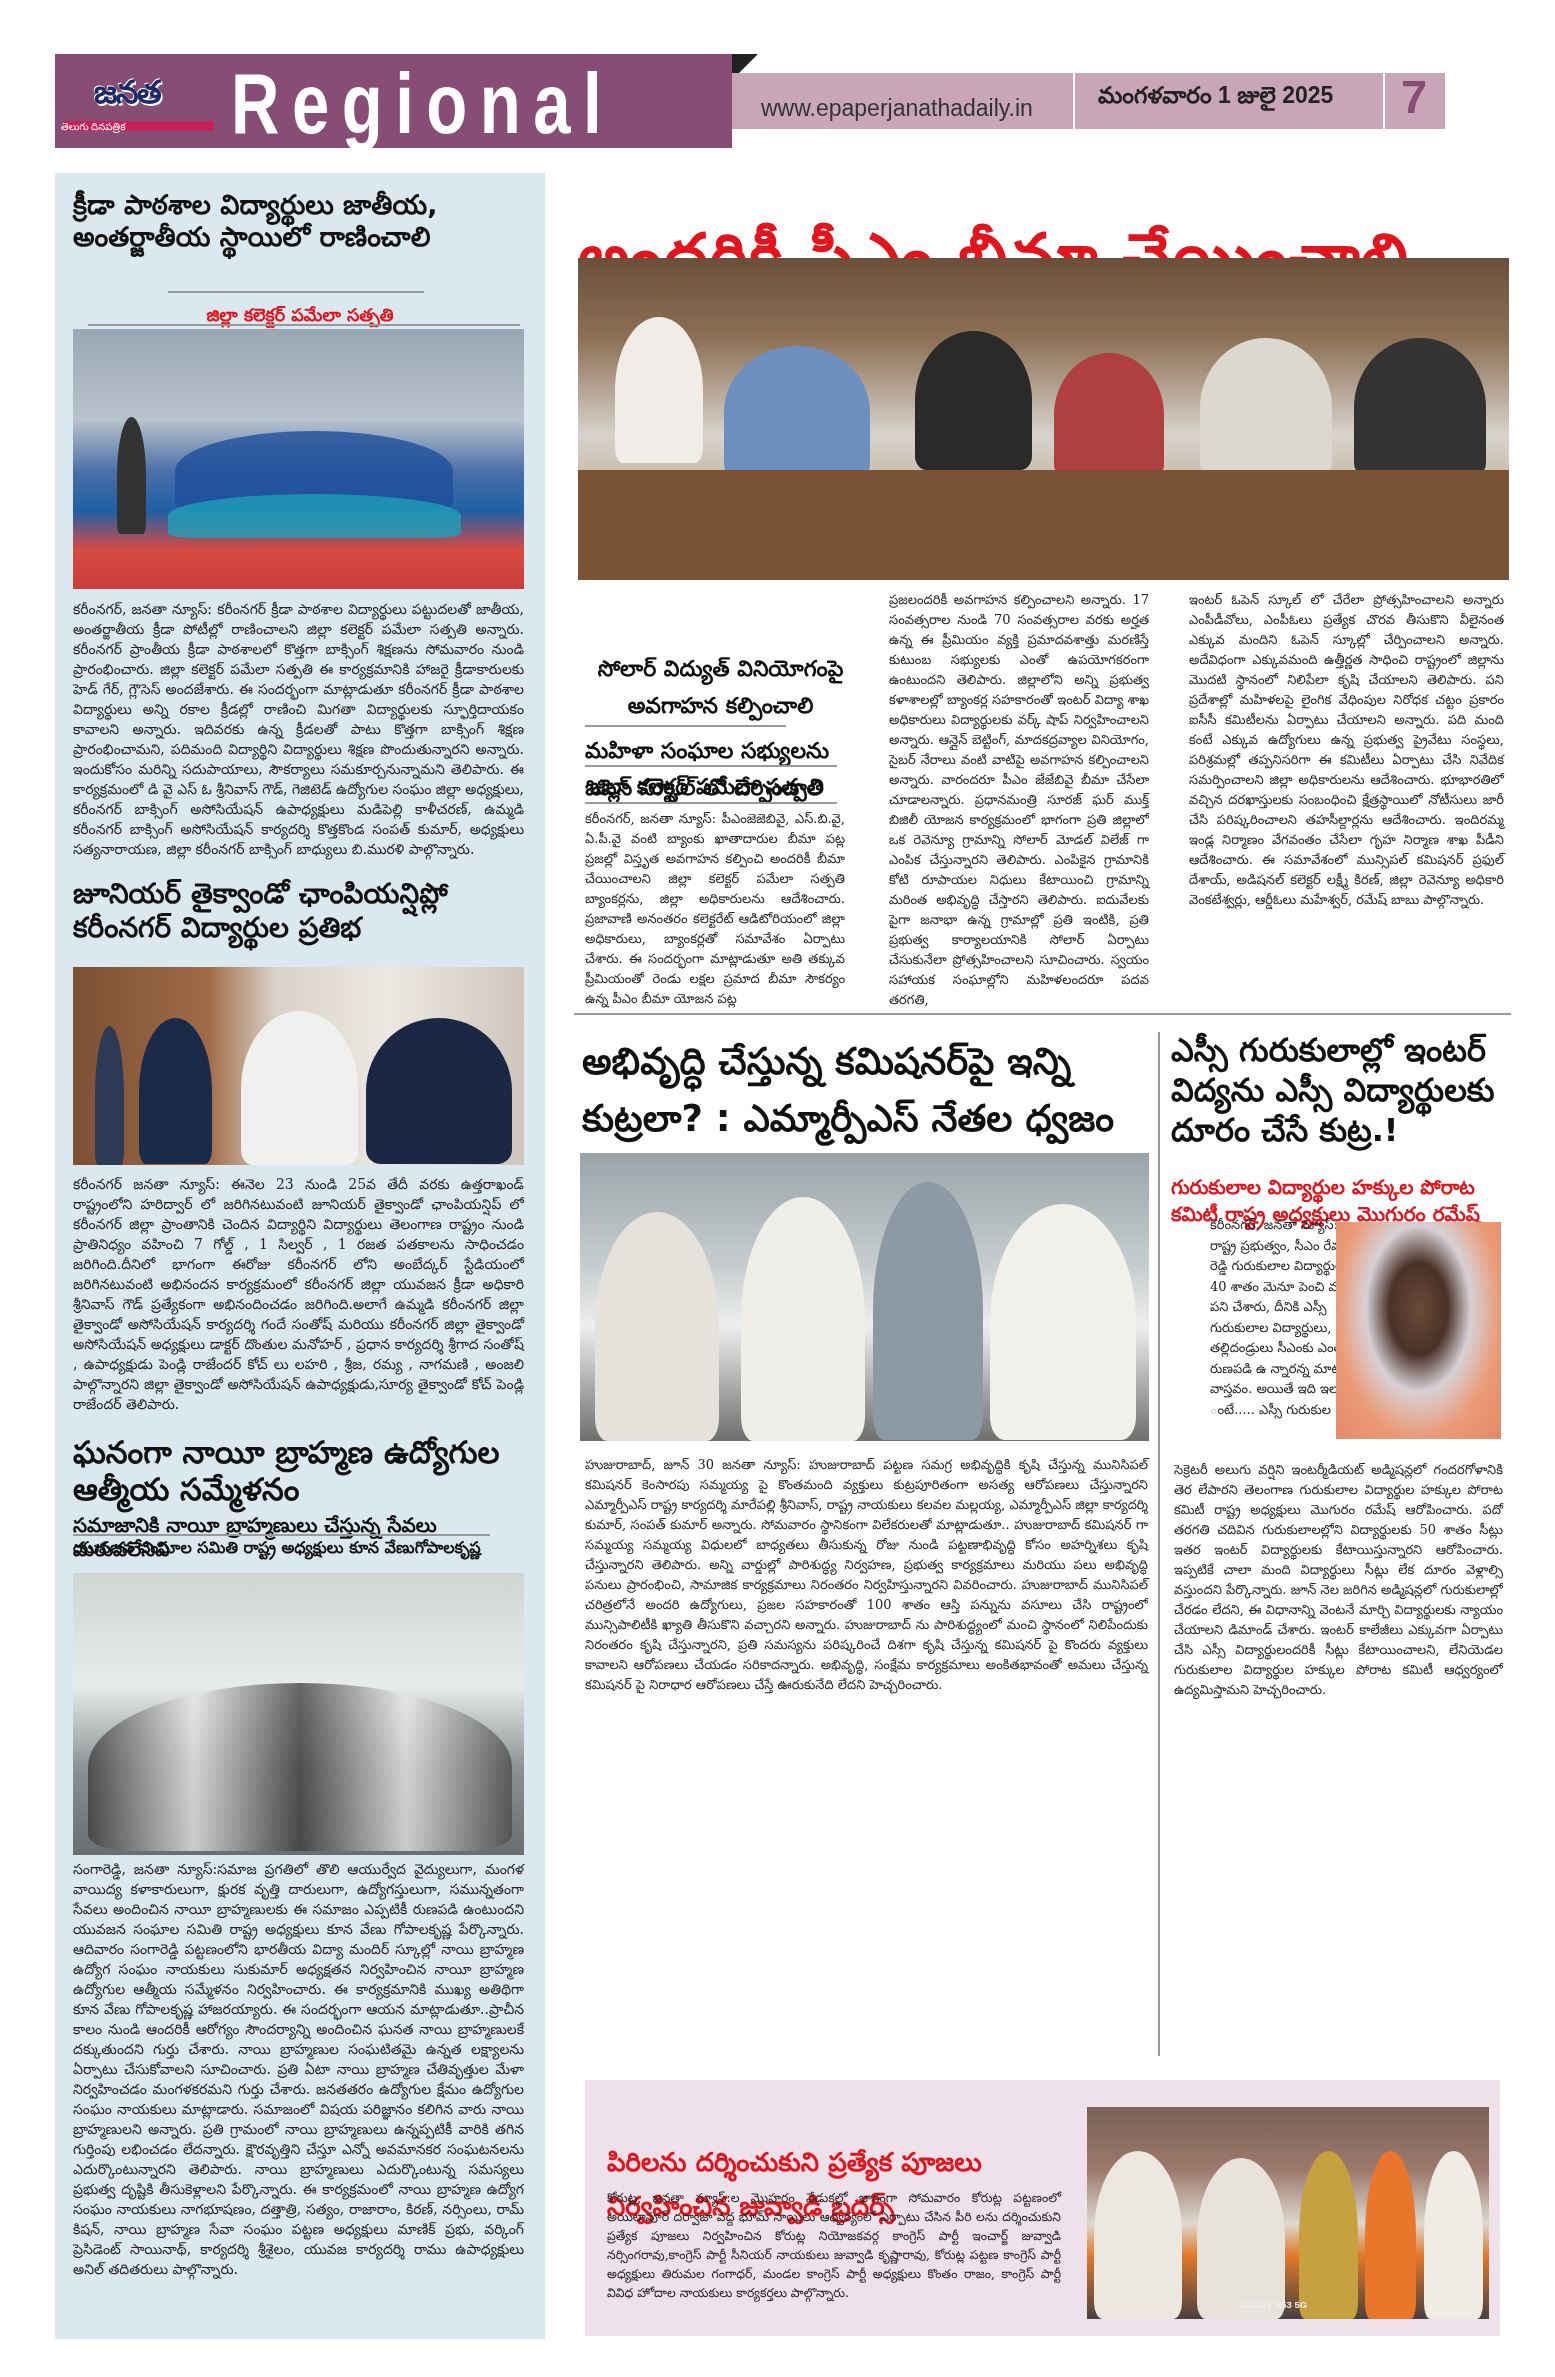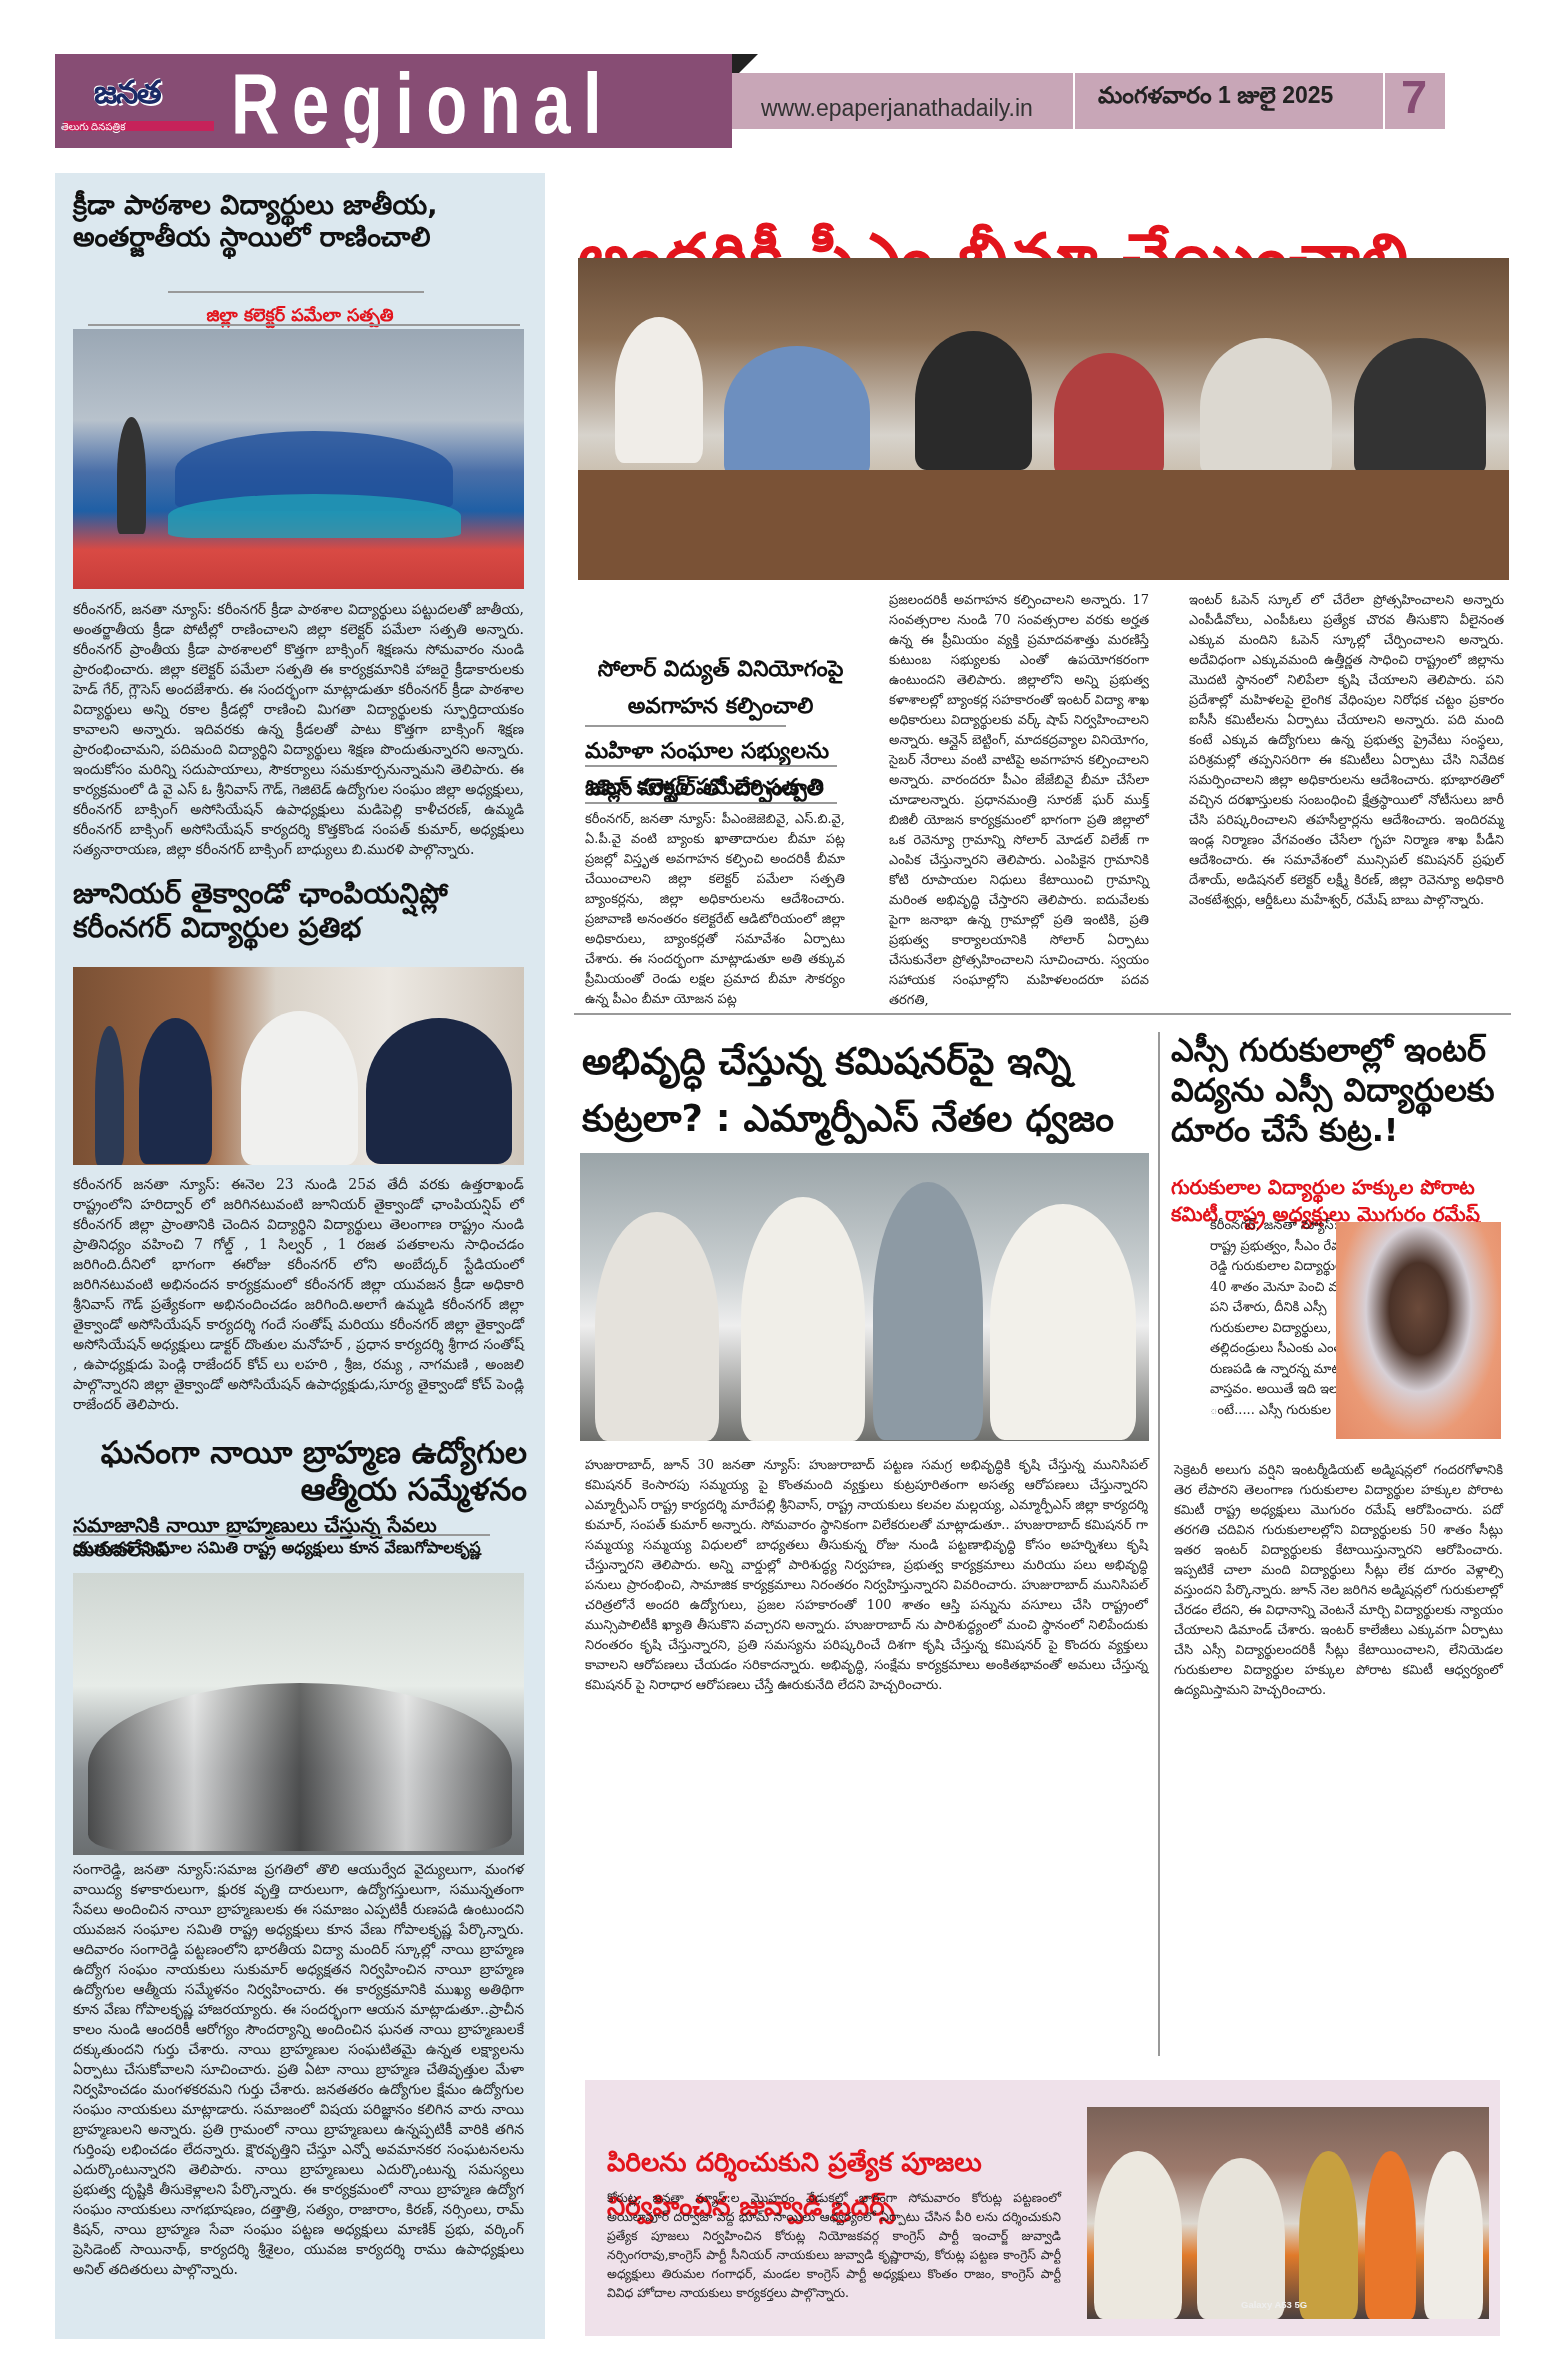--- a/index.html
+++ b/index.html
@@ -68,21 +68,21 @@
 
 <div class="abs hl" style="left:73px;top:877px;width:454px;font-size:28px;">జూనియర్ తైక్వాండో ఛాంపియన్షిప్లో కరీంనగర్ విద్యార్థుల ప్రతిభ</div>
 <div class="abs photo ph-room" style="left:73px;top:967px;width:451px;height:198px;">
   <div class="person" style="left:22px;top:59px;width:29px;height:139px;background:#2c3a55;"></div>
   <div class="person" style="left:66px;top:51px;width:73px;height:146px;background:#1c2a4a;"></div>
   <div class="person" style="left:168px;top:44px;width:117px;height:154px;background:#f0f0ee;"></div>
   <div class="person" style="left:293px;top:51px;width:146px;height:146px;background:#1b2744;"></div>
 </div>
 <div class="abs body" style="left:73px;top:1174px;width:451px;">కరీంనగర్ జనతా న్యూస్: ఈనెల 23 నుండి 25వ తేదీ వరకు ఉత్తరాఖండ్ రాష్ట్రంలోని హరిద్వార్ లో జరిగినటువంటి జూనియర్ తైక్వాండో ఛాంపియన్షిప్ లో కరీంనగర్ జిల్లా ప్రాంతానికి చెందిన విద్యార్థిని విద్యార్థులు తెలంగాణ రాష్ట్రం నుండి ప్రాతినిధ్యం వహించి 7 గోల్డ్ , 1 సిల్వర్ , 1  రజత పతకాలను సాధించడం జరిగింది.దీనిలో భాగంగా ఈరోజు కరీంనగర్ లోని అంబేద్కర్ స్టేడియంలో జరిగినటువంటి అభినందన కార్యక్రమంలో కరీంనగర్ జిల్లా యువజన క్రీడా అధికారి శ్రీనివాస్ గౌడ్ ప్రత్యేకంగా అభినందించడం జరిగింది.అలాగే ఉమ్మడి కరీంనగర్ జిల్లా తైక్వాండో అసోసియేషన్ కార్యదర్శి గందే సంతోష్ మరియు కరీంనగర్ జిల్లా తైక్వాండో అసోసియేషన్ అధ్యక్షులు డాక్టర్ దొంతుల మనోహర్ , ప్రధాన కార్యదర్శి శ్రీగాద సంతోష్ ,  ఉపాధ్యక్షుడు పెండ్లి రాజేందర్ కోచ్ లు లహరి , శ్రీజ, రమ్య , నాగమణి , అంజలి పాల్గొన్నారని జిల్లా తైక్వాండో అసోసియేషన్ ఉపాధ్యక్షుడు,సూర్య తైక్వాండో కోచ్ పెండ్లి రాజేందర్ తెలిపారు.</div>
 
-<div class="abs hl" style="left:73px;top:1434px;width:454px;font-size:31px;text-align:right;">ఘనంగా నాయీ బ్రాహ్మణ ఉద్యోగుల ఆత్మీయ సమ్మేళనం</div>
+<div class="abs hl" style="left:73px;top:1434px;width:454px;font-size:31px;">ఘనంగా నాయీ బ్రాహ్మణ ఉద్యోగుల ఆత్మీయ సమ్మేళనం</div>
 <div class="abs hl" style="left:73px;top:1513px;width:454px;font-size:20px;">సమాజానికి నాయీ బ్రాహ్మణులు చేస్తున్న సేవలు మరువలేనివి</div>
 <div class="abs rule" style="left:73px;top:1534px;width:417px;"></div>
 <div class="abs hl" style="left:73px;top:1538px;width:454px;font-size:16px;">యువజన సంఘాల సమితి రాష్ట్ర అధ్యక్షులు కూన వేణుగోపాలకృష్ణ</div>
 <div class="abs photo ph-class" style="left:73px;top:1573px;width:451px;height:282px;">
   <div class="person" style="left:14.6px;top:110px;width:424px;height:168px;background:linear-gradient(90deg,#3a3a3a,#e8e8e8,#3a3a3a,#e8e8e8,#4a4a4a);opacity:.75;"></div>
 </div>
 <div class="abs body" style="left:73px;top:1859px;width:451px;">సంగారెడ్డి, జనతా న్యూస్:సమాజ ప్రగతిలో తొలి ఆయుర్వేద వైద్యులుగా, మంగళ వాయిద్య కళాకారులుగా, క్షురక వృత్తి దారులుగా, ఉద్యోగస్తులుగా, సమున్నతంగా సేవలు అందించిన నాయీ బ్రాహ్మణులకు ఈ సమాజం ఎప్పటికీ రుణపడి ఉంటుందని యువజన సంఘాల సమితి రాష్ట్ర అధ్యక్షులు కూన వేణు గోపాలకృష్ణ పేర్కొన్నారు. ఆదివారం సంగారెడ్డి పట్టణంలోని భారతీయ విద్యా మందిర్ స్కూల్లో నాయి బ్రాహ్మణ ఉద్యోగ సంఘం నాయకులు సుకుమార్ అధ్యక్షతన నిర్వహించిన నాయీ బ్రాహ్మణ ఉద్యోగుల ఆత్మీయ సమ్మేళనం నిర్వహించారు. ఈ కార్యక్రమానికి ముఖ్య అతిథిగా కూన వేణు గోపాలకృష్ణ హాజరయ్యారు. ఈ సందర్భంగా ఆయన మాట్లాడుతూ..ప్రాచీన కాలం నుండి ఆందరికీ ఆరోగ్యం సౌందర్యాన్ని అందించిన ఘనత నాయి బ్రాహ్మణులకే దక్కుతుందని గుర్తు చేశారు. నాయి బ్రాహ్మణుల సంఘటితమై ఉన్నత లక్ష్యాలను ఏర్పాటు చేసుకోవాలని సూచించారు. ప్రతి ఏటా నాయి బ్రాహ్మణ చేతివృత్తుల మేళా నిర్వహించడం మంగళకరమని గుర్తు చేశారు. జనతతరం ఉద్యోగుల క్షేమం ఉద్యోగుల సంఘం నాయకులు మాట్లాడారు. సమాజంలో విషయ పరిజ్ఞానం కలిగిన వారు నాయి బ్రాహ్మణులని అన్నారు. ప్రతి గ్రామంలో నాయి బ్రాహ్మణులు ఉన్నప్పటికీ వారికి తగిన గుర్తింపు లభించడం లేదన్నారు. క్షౌరవృత్తిని చేస్తూ ఎన్నో అవమానకర సంఘటనలను ఎదుర్కొంటున్నారని తెలిపారు. నాయి బ్రాహ్మణులు ఎదుర్కొంటున్న సమస్యలు ప్రభుత్వ దృష్టికి తీసుకెళ్లాలని పేర్కొన్నారు. ఈ కార్యక్రమంలో నాయి బ్రాహ్మణ ఉద్యోగ సంఘం నాయకులు నాగభూషణం, దత్తాత్రి, సత్యం, రాజారాం, కిరణ్, నర్సింలు, రామ్ కిషన్, నాయి బ్రాహ్మణ సేవా సంఘం పట్టణ అధ్యక్షులు మాణిక్ ప్రభు, వర్కింగ్ ప్రెసిడెంట్ సాయినాథ్, కార్యదర్శి శ్రీశైలం, యువజ కార్యదర్శి రాము ఉపాధ్యక్షులు అనిల్ తదితరులు పాల్గొన్నారు.</div>
 
 <div class="abs hl red" style="left:578px;top:179px;width:951px;font-size:64px;letter-spacing:1.5px;">అందరికీ పీఎం బీమా చేయించాలి</div>
 <div class="abs photo ph-meet" style="left:578px;top:258px;width:931px;height:322px;">

